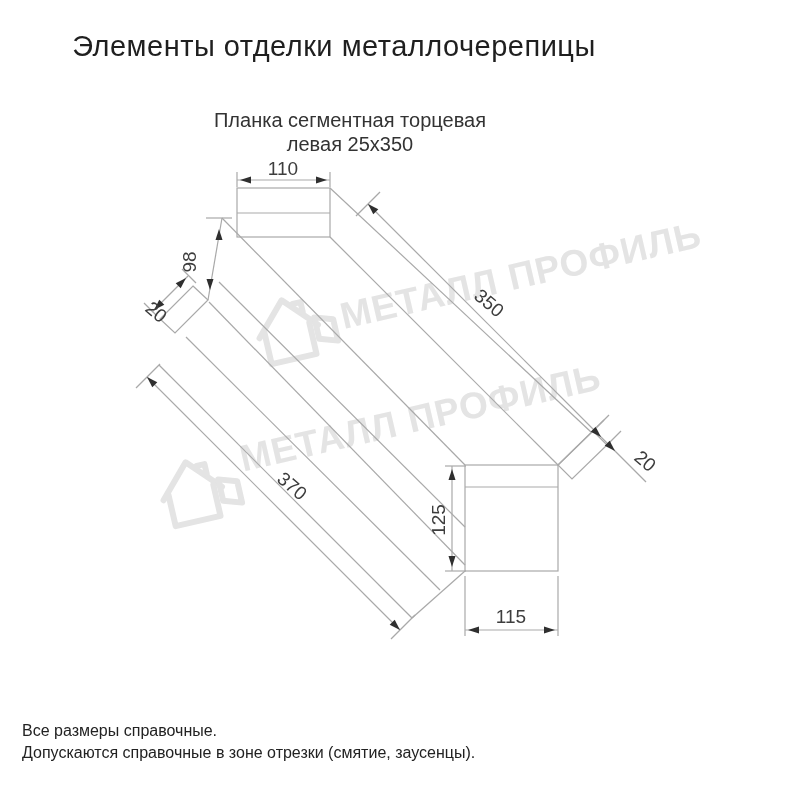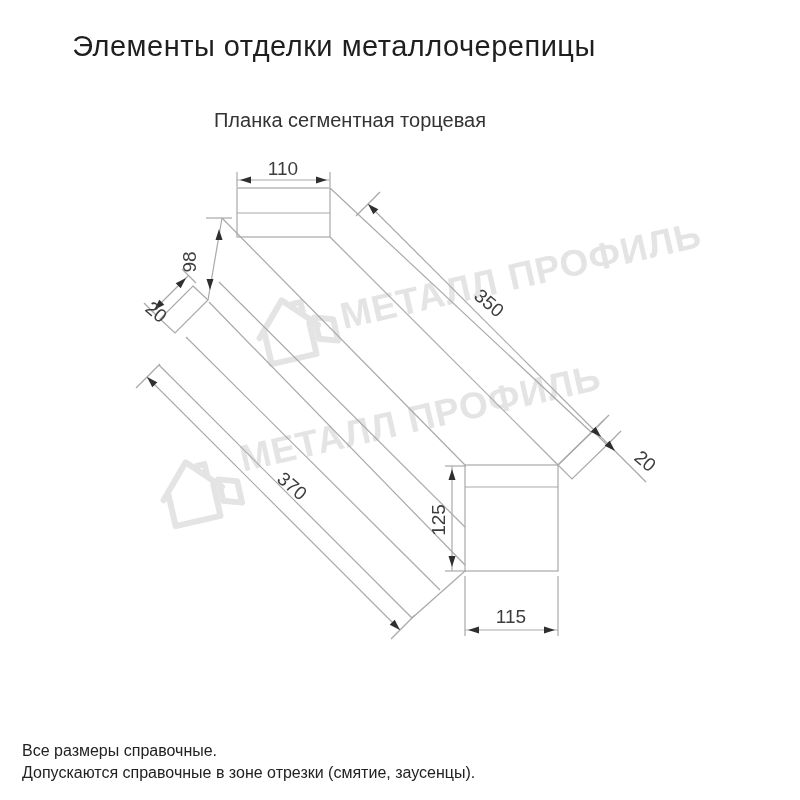--- a/index.html
+++ b/index.html
@@ -19,21 +19,21 @@
   }
   .subtitle{
     position:absolute;top:108px;left:0;width:700px;
     text-align:center;
     font-size:20px;
     line-height:24px;
     color:#333333;
   }
   .drawing-svg{position:absolute;top:0;left:0;}
   .notes{
-    position:absolute;left:22px;top:740px;
+    position:absolute;left:22px;top:720px;
     font-size:16px;line-height:22px;color:#222222;
   }
   svg text.dim{
     font-family:"Liberation Sans", sans-serif;
     font-size:19px;
     fill:#3d3d3d;
   }
   svg text.wm{
     font-family:"Liberation Sans", sans-serif;
     font-size:37px;
@@ -46,20 +46,21 @@
 </style>
 </head>
 <body>
 
 <div class="page">
 
   <div class="title">Элементы отделки металлочерепицы</div>
 
   <div class="subtitle">
     <div>Планка сегментная торцевая</div>
+    <div>левая 25х350</div>
   </div>
 
   <svg class="drawing-svg" width="800" height="800" viewBox="0 0 800 800">
 
     <g transform="translate(248,306) rotate(-13)">
       <g class="wm-shape" stroke="#e4e4e4">
         <path d="M 4 34 L 34 2 L 64 34"></path>
         <path d="M 10 30 L 10 62 L 56 62 L 56 30"></path>
         <path d="M 44 8 L 52 8 L 52 18"></path>
         <path d="M 62 26 L 80 32 L 80 54 L 62 48 Z"></path>

